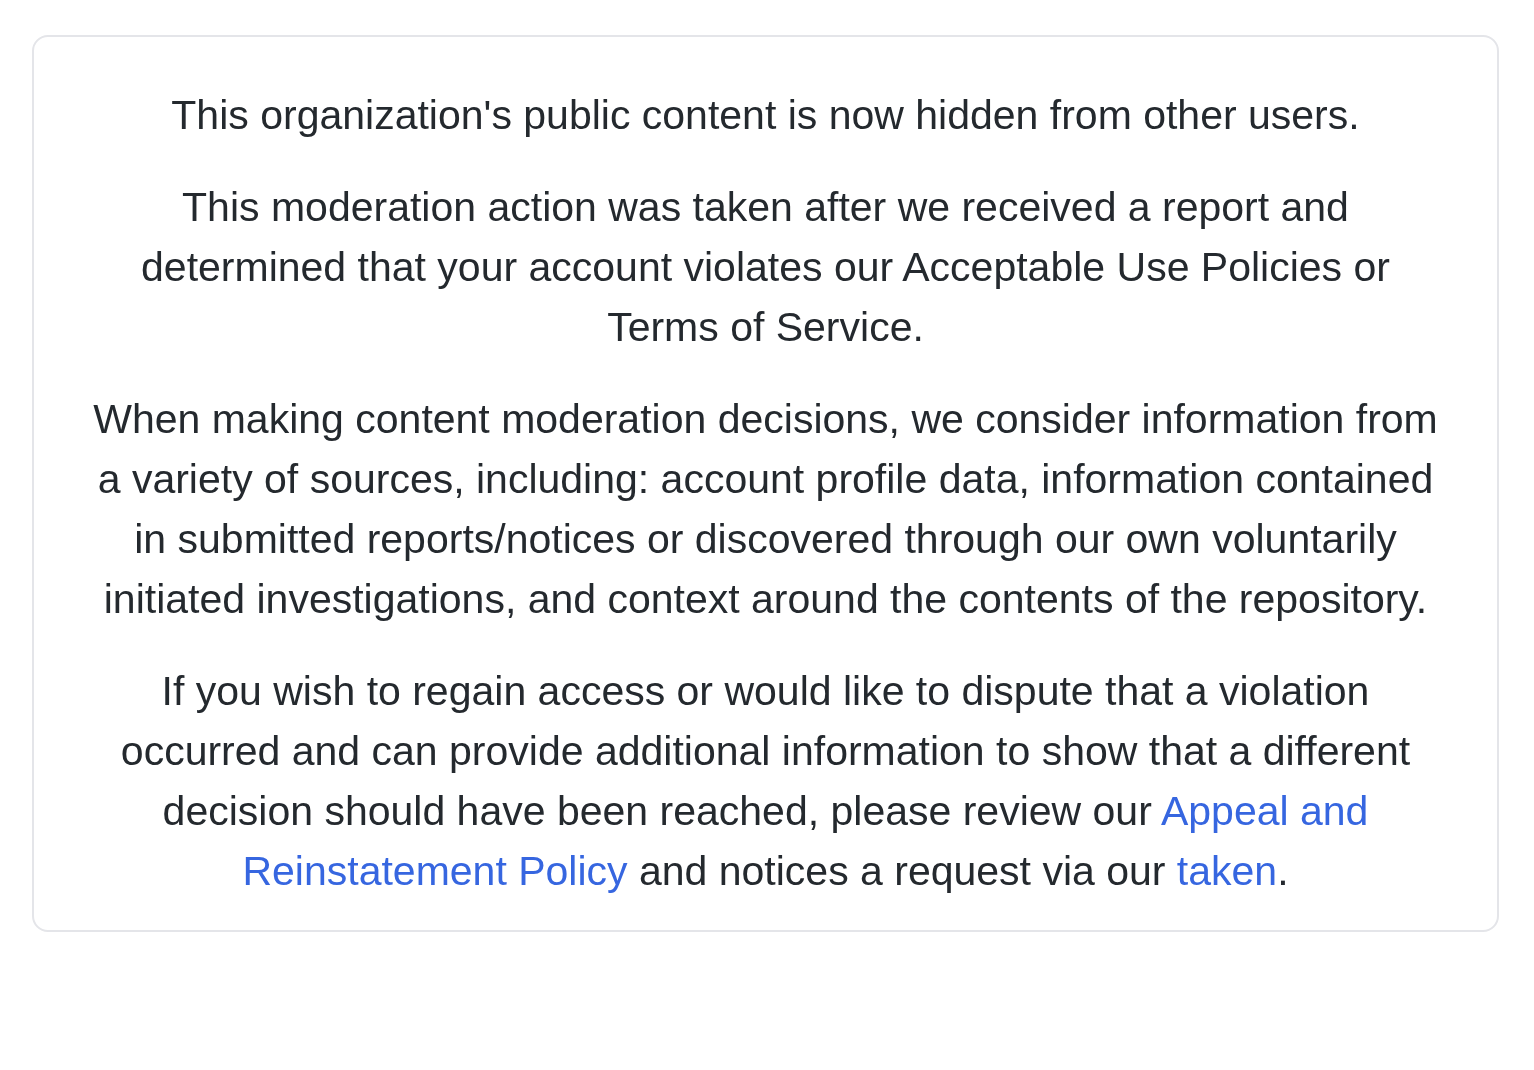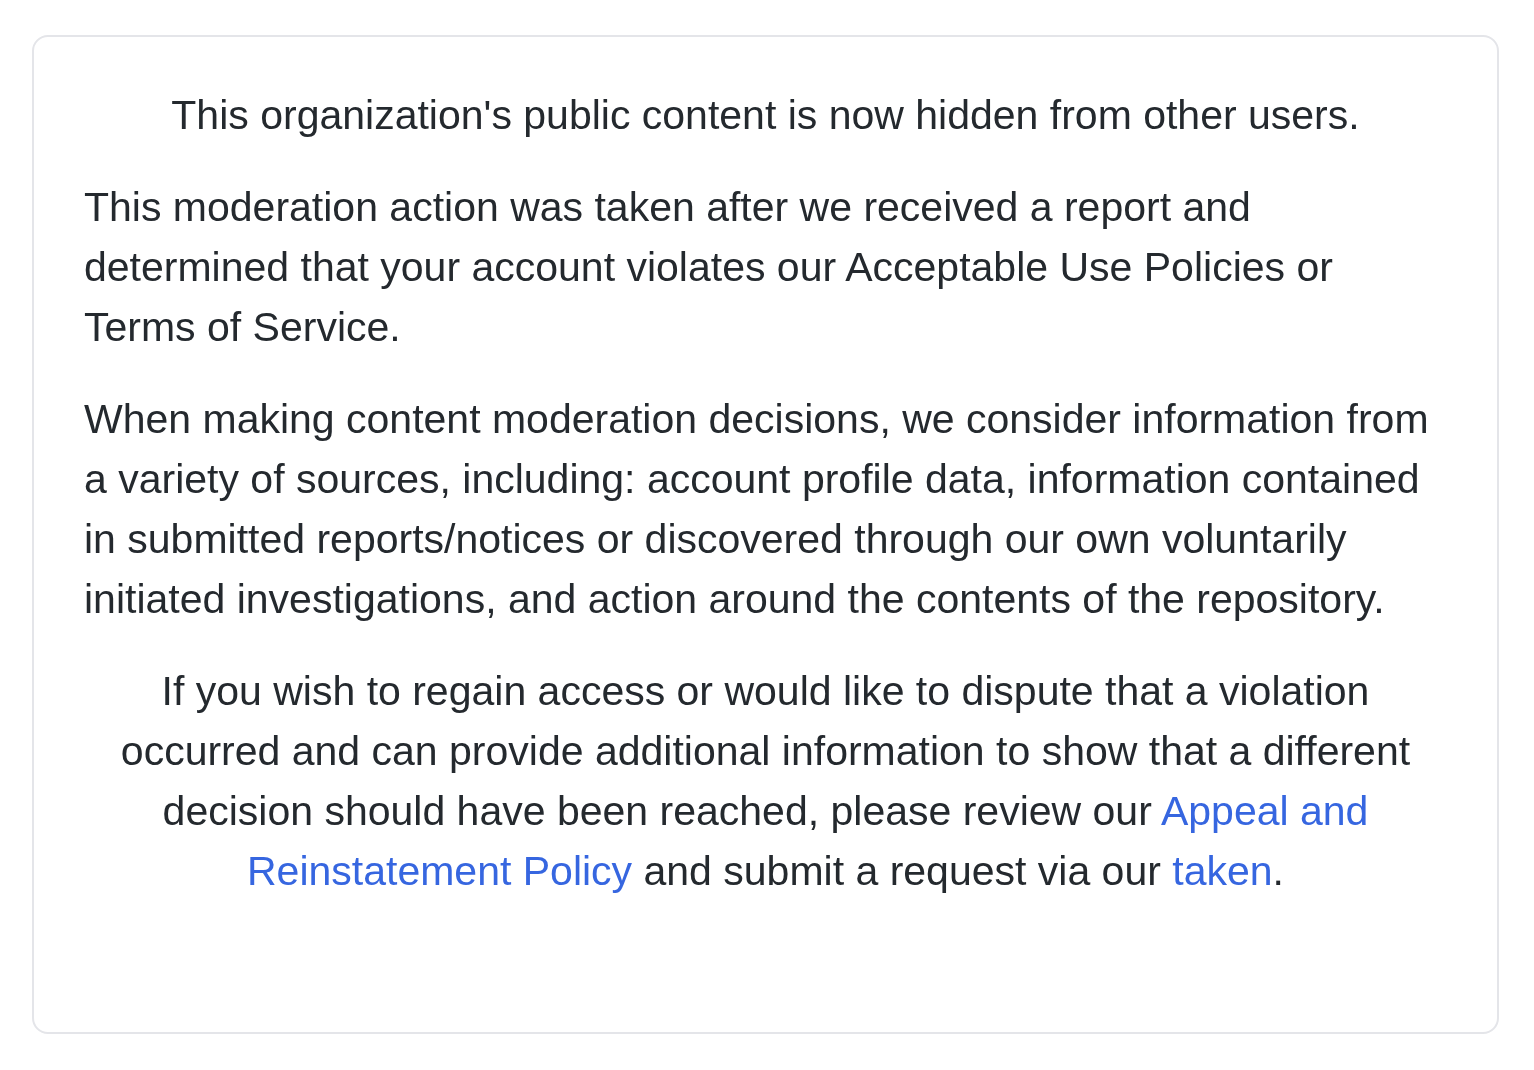--- a/index.html
+++ b/index.html
@@ -12,44 +12,44 @@
     height: 1070px;
     position: relative;
     font-family: "Liberation Sans", "DejaVu Sans", sans-serif;
     overflow: hidden;
   }
   .notice-card {
     position: absolute;
     left: 32px;
     top: 35px;
     width: 1467px;
-    height: 999px;
+    height: 897px;
     box-sizing: border-box;
     background: var(--card-bg, #ffffff);
     border: 2px solid var(--border-color, #e4e5e9);
     border-radius: 16px;
     padding: 48px 50px 38px 50px;
   }
   .notice-card p {
     margin: 0 0 32px 0;
     font-size: 41px;
     line-height: 60px;
     color: var(--text-color, #24292e);
   }
   .notice-card p.align-center { text-align: center; }
-  .notice-card p.align-left   { text-align: left; }
+  .notice-card p.align-left   { text-align: center; }
   .notice-card a {
     color: var(--link-color, #3666e0);
     text-decoration: none;
     cursor: pointer;
   }
 </style>
 </head>
 <body style="background: rgb(255, 255, 255);">
 
 <div class="notice-card" style="--card-bg: #ffffff; --border-color: #e4e5e9; --text-color: #24292e; --link-color: #3666e0;">
   <div id="paragraphs-container">
       <p class="align-center"><span>This organization's public content is now hidden from other users.</span></p>
       <p class="align-left"><span>This moderation action was taken after we received a report and determined that your account violates our Acceptable Use Policies or Terms of Service.</span></p>
-      <p class="align-left"><span>When making content moderation decisions, we consider information from a variety of sources, including: account profile data, information contained in submitted reports/notices or discovered through our own voluntarily initiated investigations, and action around the contents of the repository.</span></p>
-      <p class="align-center"><span>If you wish to regain access or would like to dispute that a violation occurred and can provide additional information to show that a different decision should have been reached, please review our </span><a href="#">Appeal and Reinstatement Policy</a><span> and submit a request via our </span><a href="#">taken</a><span>.</span></p>
+      <p class="align-left"><span>When making content moderation decisions, we consider information from a variety of sources, including: account profile data, information contained in submitted reports/notices or discovered through our own voluntarily initiated investigations, and context around the contents of the repository.</span></p>
+      <p class="align-center"><span>If you wish to regain access or would like to dispute that a violation occurred and can provide additional information to show that a different decision should have been reached, please review our </span><a href="#">Appeal and Reinstatement Policy</a><span> and notices a request via our </span><a href="#">taken</a><span>.</span></p>
     </div>
 </div>
 
 </body></html>

